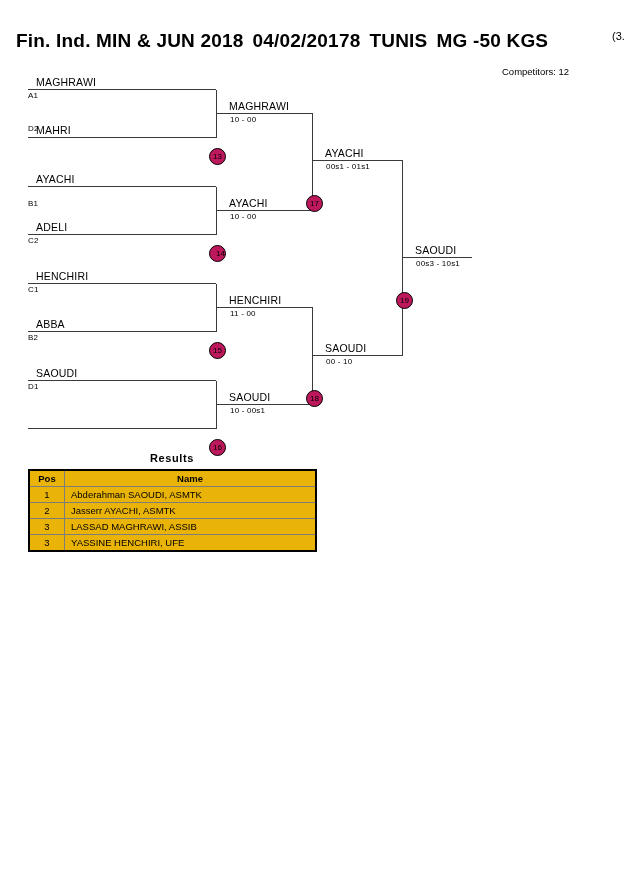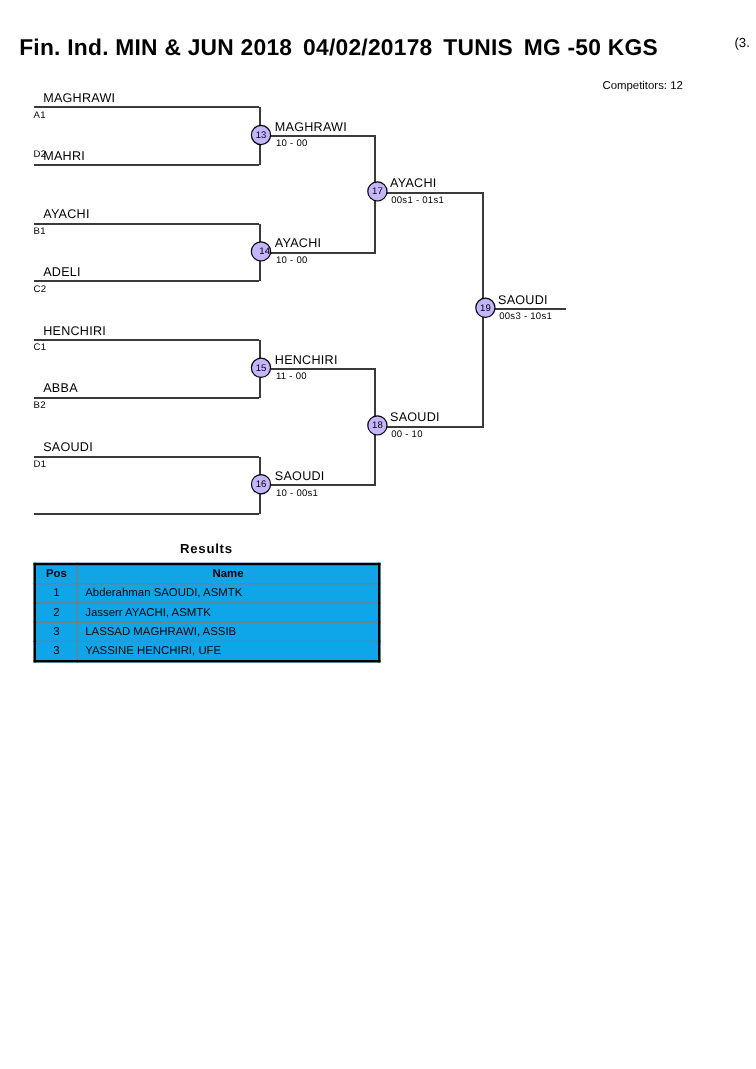--- a/index.html
+++ b/index.html
@@ -44,35 +44,36 @@
     position:absolute;left:0;bottom:2px;
     font-size:10.5px;letter-spacing:0.2px;white-space:nowrap;
   }
   .winner .sc{
     position:absolute;left:1px;top:3px;
     font-size:8px;letter-spacing:0.2px;white-space:nowrap;
   }
 
   .mnum{
     position:absolute;width:15px;height:15px;border:1px solid #000;
-    border-radius:50%;background:#c4b5fd;
+    border-radius:50%;background:#be185d;
     font-size:8px;line-height:15px;text-align:center;
     z-index:4;
+    margin-top:44px;
   }
 
   
   #results-title{
     position:absolute;left:150px;top:452px;
     font-size:11px;font-weight:bold;letter-spacing:0.6px;
   }
   #results-table{
     position:absolute;left:28px;top:469px;width:289px;
     border-collapse:collapse;
     border:2px solid #000;
-    background:#0ea5e9;
+    background:#eab308;
   }
   #results-table th,#results-table td{
     border:1px solid #7d7d7d;
     font-size:9.5px;
     padding:1px 3px;
     height:13px;
   }
   #results-table th{font-weight:bold;}
   #results-table th.pos,#results-table td.pos{
     width:28px;text-align:center;
@@ -130,21 +131,21 @@
     <div class="entrant" style="left:28px;top:72px;width:188px;height:18px;">
       <span class="nm">MAGHRAWI</span>
       <span class="seed" style="top:19px;">A1</span>
     </div>
     <div class="entrant" style="left:28px;top:120px;width:188px;height:18px;">
       <span class="nm">MAHRI</span>
       <span class="seed" style="top:4px;">D2</span>
     </div>
     <div class="entrant" style="left:28px;top:169px;width:188px;height:18px;">
       <span class="nm">AYACHI</span>
-      <span class="seed" style="top:19px;">B1</span>
+      <span class="seed" style="top:30px;">B1</span>
     </div>
     <div class="entrant" style="left:28px;top:217px;width:188px;height:18px;">
       <span class="nm">ADELI</span>
       <span class="seed" style="top:19px;">C2</span>
     </div>
     <div class="entrant" style="left:28px;top:266px;width:188px;height:18px;">
       <span class="nm">HENCHIRI</span>
       <span class="seed" style="top:19px;">C1</span>
     </div>
     <div class="entrant" style="left:28px;top:314px;width:188px;height:18px;">

